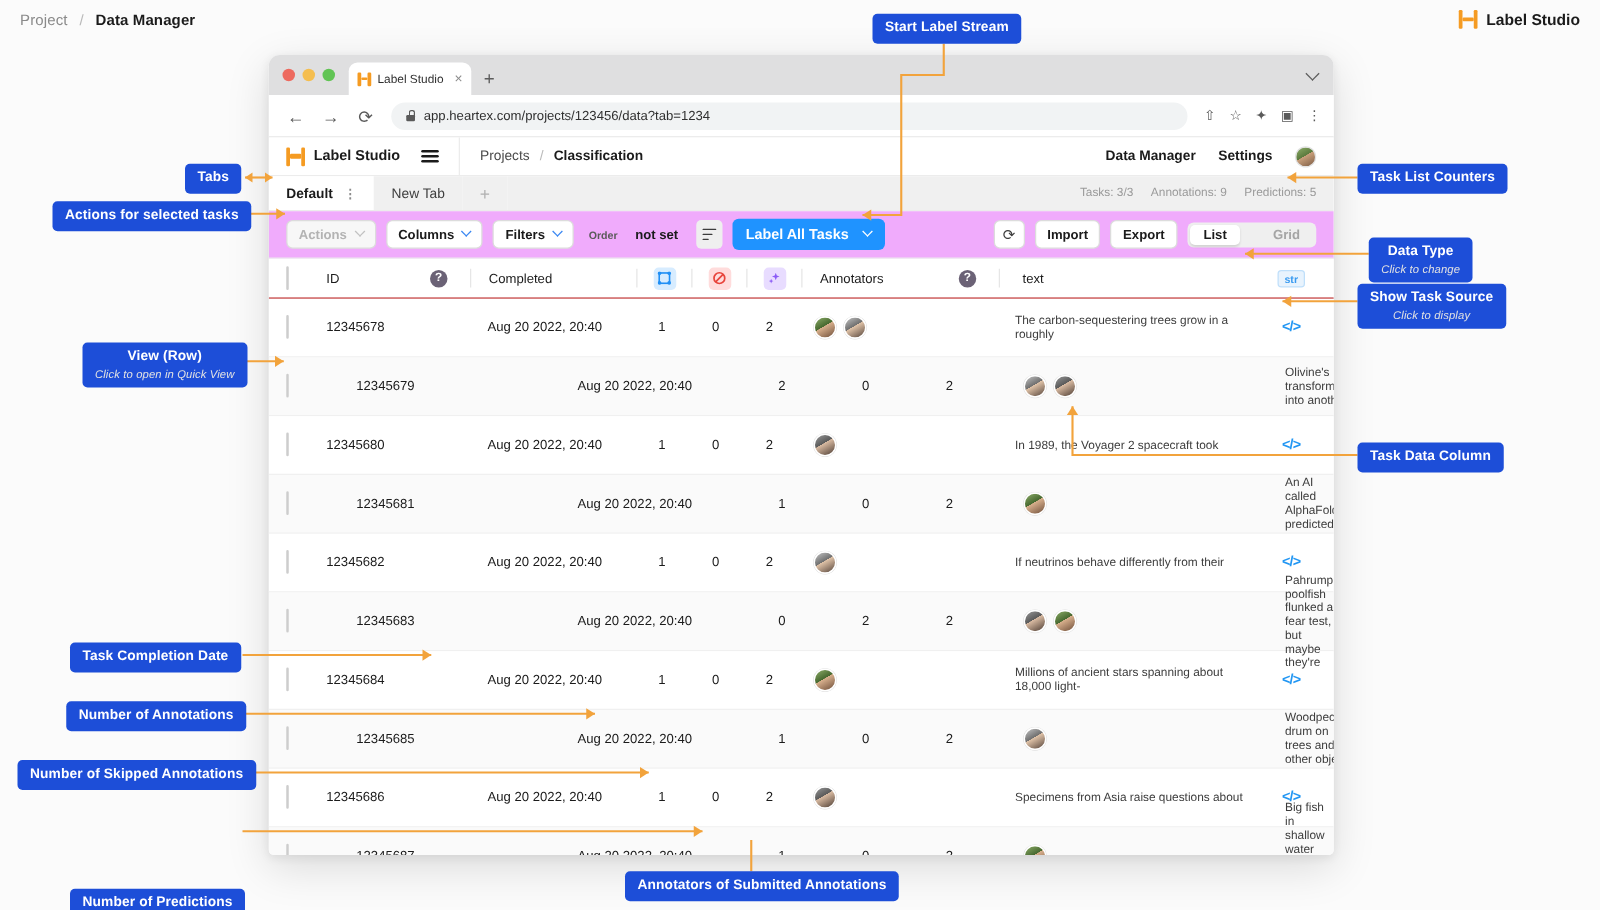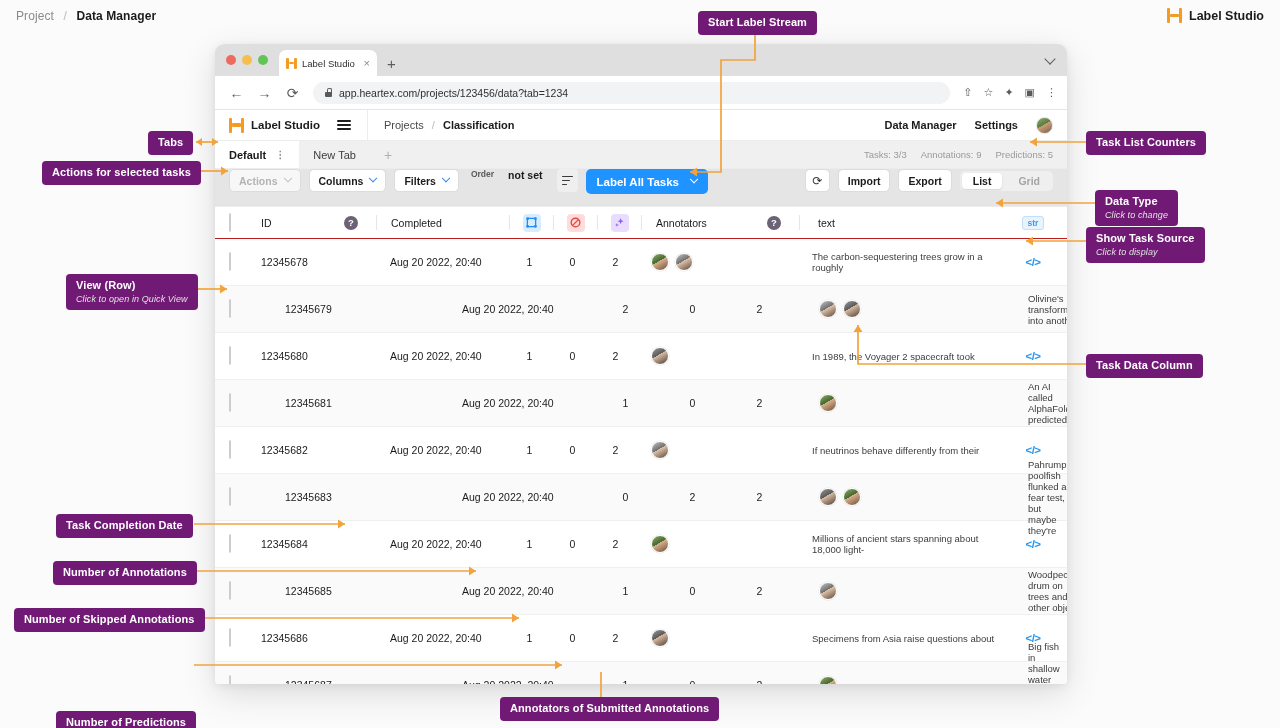--- a/index.html
+++ b/index.html
@@ -122,22 +122,22 @@
   .tb-plus { display: flex; align-items: center; padding: 0 14px; color: #b0b0b0; font-size: 14px;
              background: #f0f0f0; }
   .tb-counters {
     margin-left: auto; display: flex; align-items: center; gap: 14px;
     padding-right: 14px; font-size: 9.5px; color: #9a9a9a; background: #f0f0f0;
     flex: 1; justify-content: flex-end;
   }
 
   
   .toolbar {
-    height: 38px; display: flex; align-items: flex-start; gap: 8px;
-    padding: 0 14px; background: #e5e5e5; border-bottom: 1px solid #ececec;
+    height: 38px; display: flex; align-items: center; gap: 8px;
+    padding: 0 14px; background: #f0abfc; border-bottom: 1px solid #ececec;
   }
   .btn {
     height: 23px; border: 1px solid #dcdcdc; border-radius: 5px; background: #fff;
     display: flex; align-items: center; gap: 7px; padding: 0 9px;
     font-size: 10.5px; color: #1b1b1b; font-weight: 700; white-space: nowrap;
   }
   .btn.muted { color: #b3b3b3; background: #f7f7f7; }
   .caret { width: 6px; height: 6px; border-right: 1.3px solid #3a87f2;
            border-bottom: 1.3px solid #3a87f2; transform: rotate(45deg) translate(-2px,-2px); }
   .btn.muted .caret { border-color: #c2c2c2; }
@@ -153,21 +153,21 @@
   .btn-primary {
     height: 25px; border-radius: 5px; background: #1f93ff; border: none;
     color: #fff; font-size: 11.5px; font-weight: 700;
     display: flex; align-items: center; gap: 12px; padding: 0 11px;
   }
   .btn-primary .caret { border-color: #fff; }
   .tb-right { margin-left: auto; display: flex; align-items: center; gap: 8px; }
   .icon-btn { width: 25px; height: 23px; border: 1px solid #dcdcdc; border-radius: 5px;
               background: #fff; display: flex; align-items: center; justify-content: center;
               color: #3c3c3c; font-size: 12px; }
-  .seg { display: flex; background: #efefef; border-radius: 5px; padding: 2px; gap: 5px; }
+  .seg { display: flex; background: #efefef; border-radius: 5px; padding: 2px; gap: 15px; }
   .seg div { font-size: 10.5px; font-weight: 700; color: #a5a5a5; padding: 2px 11px; border-radius: 4px; }
   .seg div.on { background: #fff; color: #1b1b1b; box-shadow: 0 1px 2px rgba(0,0,0,.12); }
 
   
   .thead {
     height: 32px; display: flex; align-items: center; background: #fff;
     border-bottom: 1px solid #b91c1c; padding-left: 14px;
   }
   .tb-row {
     height: 47px; display: flex; align-items: center; padding-left: 14px;
@@ -196,23 +196,23 @@
   .ava.a3 { background: linear-gradient(150deg,#9a9a9a 0%,#5a5a5a 42%,#d9bba2 43%,#4b3b32 100%); }
   .c-text { flex: 1; font-size: 9.5px; color: #3c3c3c; padding-left: 18px; }
   .c-texth { flex: 1; font-size: 10.5px; color: #1b1b1b; padding-left: 18px; }
   .c-end { width: 68px; flex: none; display: flex; align-items: center; justify-content: center; }
   .str-chip { font-size: 8.5px; color: #3a9bf0; background: #e8f3fd;
               border: 1px solid #bfdffa; border-radius: 3px; padding: 1px 5px; font-weight: 700; }
   .code-ic { color: #2196f3; font-size: 11.5px; font-weight: 700; letter-spacing: -.6px; }
 
   
   .cal {
-    position: absolute; background: #701a75; color: #fff; border-radius: 4px;
+    position: absolute; background: #1d4ed8; color: #fff; border-radius: 4px;
     padding: 5px 10px; font-size: 11px; font-weight: 700; white-space: nowrap;
-    line-height: 1.25; letter-spacing: .1px;
+    line-height: 1.25; letter-spacing: .1px; text-align: center;
   }
   .cal .sub { display: block; font-size: 9px; font-weight: 400; font-style: italic;
               color: #e2e2e2; margin-top: 1px; }
   svg.lines { position: absolute; left: 0; top: 0; width: 1280px; height: 728px;
               pointer-events: none; }
 </style>
 </head>
 <body>
 
 <div class="page-crumb">

